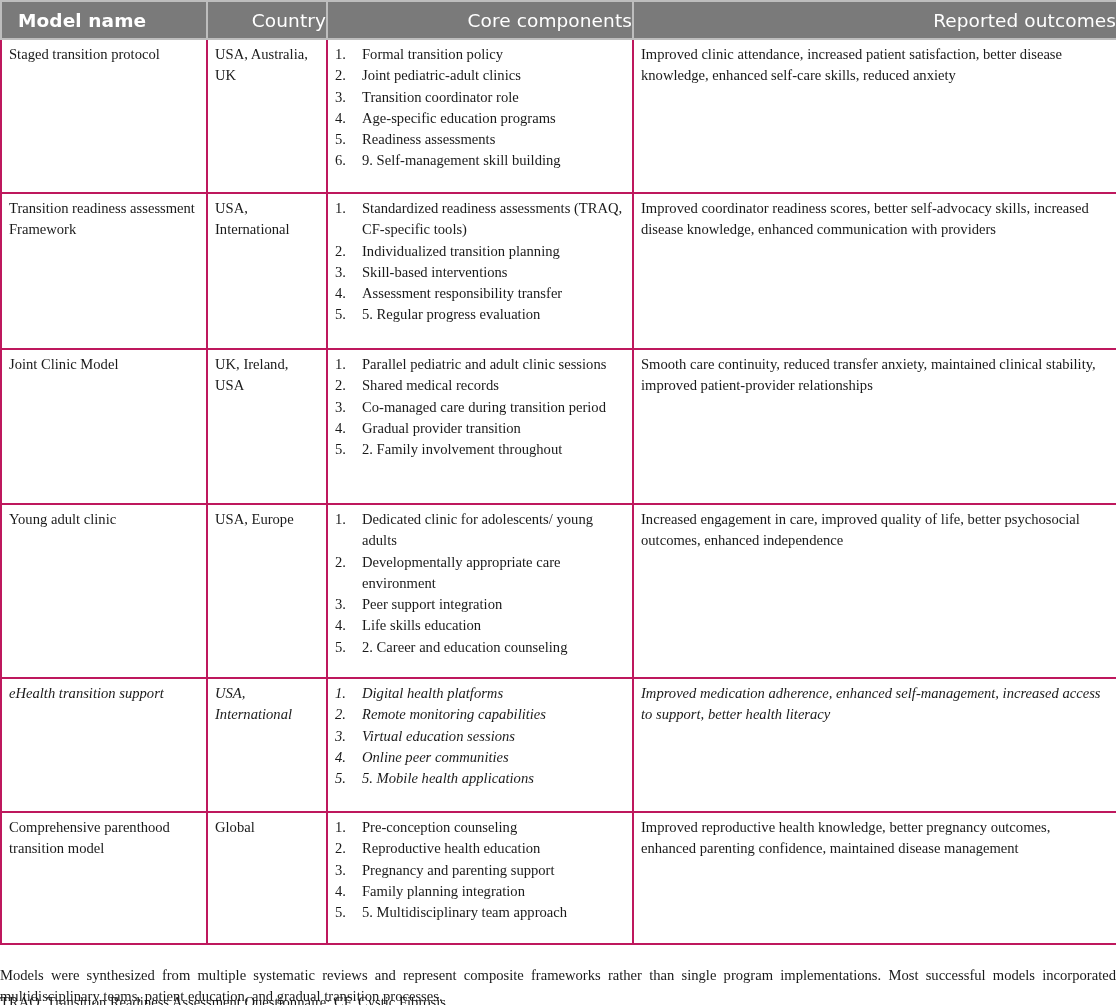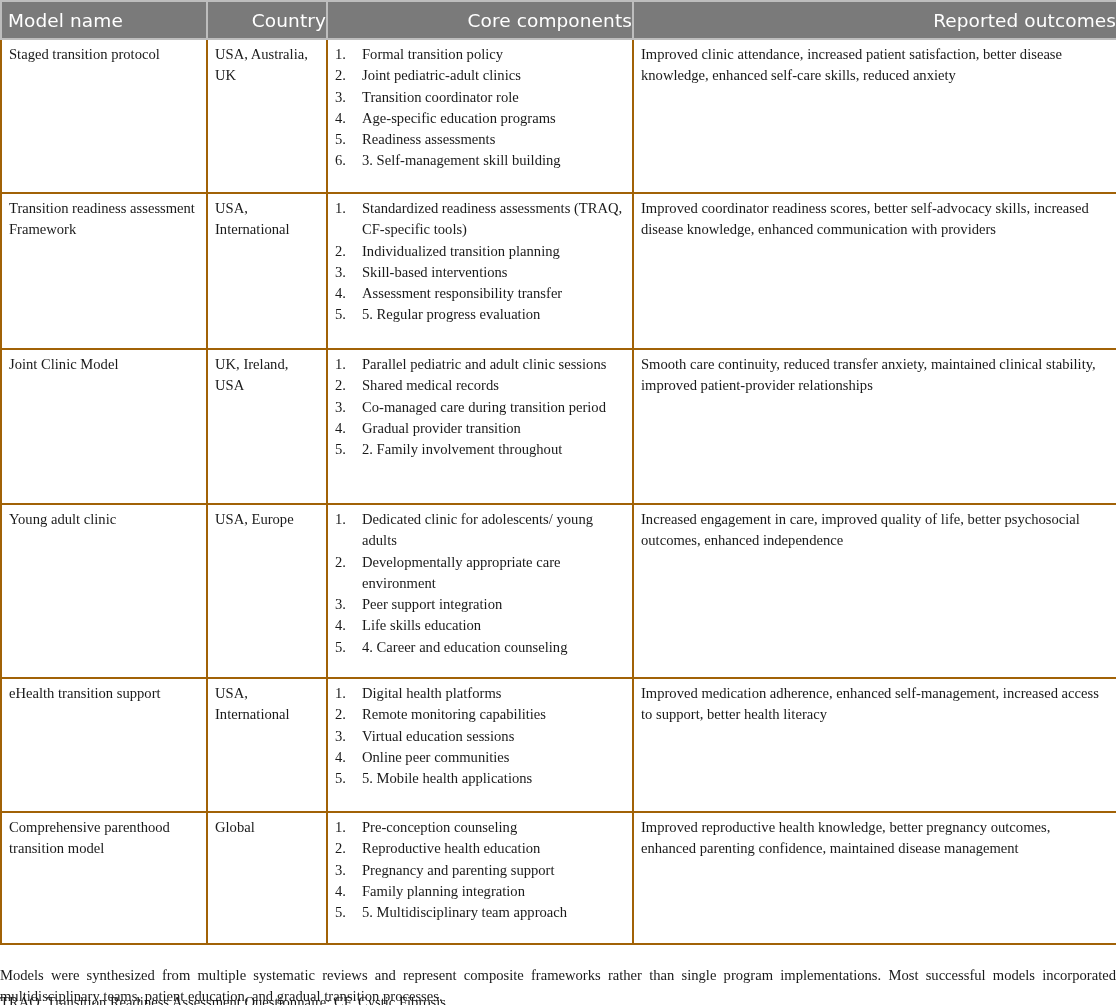--- a/index.html
+++ b/index.html
@@ -8,28 +8,28 @@
   table.models { position: absolute; left: 0; top: 0; width: 1116px;
                  border-collapse: collapse; table-layout: fixed; }
   table.models col.c1 { width: 206px; }
   table.models col.c2 { width: 120px; }
   table.models col.c3 { width: 306px; }
   table.models col.c4 { width: 484px; }
   table.models th { background: #7a7a7a; color: #ffffff; height: 36px; padding: 0;
                     font-family: "DejaVu Sans", "Liberation Sans", sans-serif;
                     font-weight: normal; font-size: 18.5px; letter-spacing: 0.1px;
                     border: 2px solid #bdbdbd; text-align: right; vertical-align: middle; }
-  table.models th.first { text-align: left; padding-left: 6px; }
-  table.models td { border: 2px solid #a16207; vertical-align: top;
+  table.models th.first { text-align: left; padding-left: 16px; font-weight: bold; }
+  table.models td { border: 2px solid #be185d; vertical-align: top;
                     padding: 4px 7px 0 7px; font-size: 14.6px; line-height: 21.3px; }
   table.models tr.r1 td { height: 148px; }
   table.models tr.r2 td { height: 150px; border-radius: 13px; }
   table.models tr.r3 td { height: 149px; }
   table.models tr.r4 td { height: 168px; }
-  table.models tr.r5 td { height: 128px; }
+  table.models tr.r5 td { height: 128px; font-style: italic; }
   table.models tr.r6 td { height: 126px; }
   ol.comp { list-style: none; margin: 0; padding: 0; }
   ol.comp li { position: relative; padding-left: 27px; }
   ol.comp li .num { position: absolute; left: 0; top: 0; }
   .foot { position: absolute; left: 0; width: 1116px; font-size: 14.6px; line-height: 21px; }
   .foot1 { top: 992px; }
   .foot2 { top: 965px; text-align: justify; text-align-last: left; }
 </style>
 </head>
 <body>
@@ -53,21 +53,21 @@
     <tr class="r1">
       <td>Staged transition protocol</td>
       <td>USA, Australia, UK</td>
       <td>
           <ol class="comp">
             <li><span class="num">1.</span><span>Formal transition policy</span></li>
             <li><span class="num">2.</span><span>Joint pediatric-adult clinics</span></li>
             <li><span class="num">3.</span><span>Transition coordinator role</span></li>
             <li><span class="num">4.</span><span>Age-specific education programs</span></li>
             <li><span class="num">5.</span><span>Readiness assessments</span></li>
-            <li><span class="num">6.</span><span>3. Self-management skill building</span></li>
+            <li><span class="num">6.</span><span>9. Self-management skill building</span></li>
           </ol>
         </td>
       <td>Improved clinic attendance, increased patient satisfaction, better disease knowledge, enhanced self-care skills, reduced anxiety</td>
     </tr>
     <tr class="r2">
       <td>Transition readiness assessment Framework</td>
       <td>USA, International</td>
       <td>
           <ol class="comp">
             <li><span class="num">1.</span><span>Standardized readiness assessments (TRAQ, CF-specific tools)</span></li>
@@ -95,21 +95,21 @@
     </tr>
     <tr class="r4">
       <td>Young adult clinic</td>
       <td>USA, Europe</td>
       <td>
           <ol class="comp">
             <li><span class="num">1.</span><span>Dedicated clinic for adolescents/ young adults</span></li>
             <li><span class="num">2.</span><span>Developmentally appropriate care environment</span></li>
             <li><span class="num">3.</span><span>Peer support integration</span></li>
             <li><span class="num">4.</span><span>Life skills education</span></li>
-            <li><span class="num">5.</span><span>4. Career and education counseling</span></li>
+            <li><span class="num">5.</span><span>2. Career and education counseling</span></li>
           </ol>
         </td>
       <td>Increased engagement in care, improved quality of life, better psychosocial outcomes, enhanced independence</td>
     </tr>
     <tr class="r5">
       <td>eHealth transition support</td>
       <td>USA, International</td>
       <td>
           <ol class="comp">
             <li><span class="num">1.</span><span>Digital health platforms</span></li>

